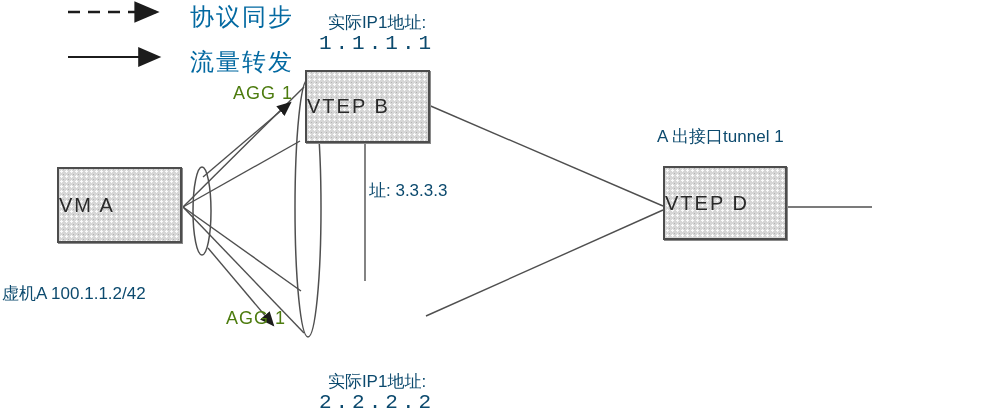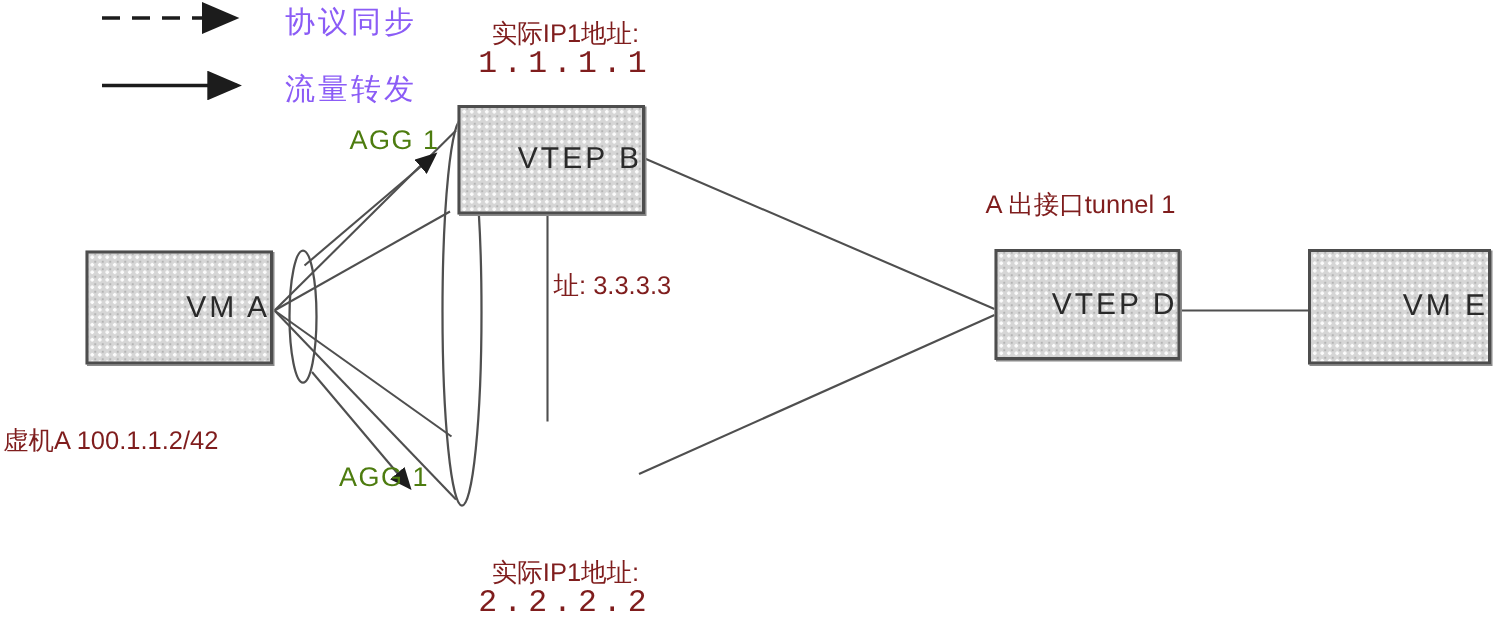--- a/index.html
+++ b/index.html
@@ -10,34 +10,34 @@
   
   .node{
     position:absolute;
     border:2px solid #4d4d4d;
     background-color:#d6d6d6;
     background-image:
       radial-gradient(#fbfbfb 1px, transparent 1.2px),
       radial-gradient(#b3b3b3 0.8px, transparent 1px);
     background-size:5px 5px,5px 5px;
     background-position:0 0,2px 3px;
-    display:flex;align-items:center;justify-content:flex-end;
+    display:flex;align-items:center;justify-content:flex-start;
     font-size:20px;letter-spacing:2px;color:#2a2a2a;
     box-shadow:1px 1px 0 #8a8a8a;
   }
   #vm-a  {left:57px; top:167px;width:121px;height:72px;}
   #vtep-b{left:305px;top:70px; width:121px;height:69px;}
   #vtep-c{left:305px;top:281px;width:121px;height:69px;}
   #vtep-d{left:663px;top:166px;width:120px;height:70px;}
   #vm-e  {left:872px;top:166px;width:118px;height:73px;}
   
-  .ann{position:absolute;color:#7f1d1d;font-size:17px;line-height:21px;white-space:nowrap;}
+  .ann{position:absolute;color:#0c4a6e;font-size:17px;line-height:21px;white-space:nowrap;}
   .center{text-align:center;}
   .ip{font-family:Liberation Mono, monospace;letter-spacing:4px;font-size:21px;}
-  .legend-label{position:absolute;font-size:20px;color:#8b5cf6;letter-spacing:2px;}
+  .legend-label{position:absolute;font-size:24px;color:#0369a1;letter-spacing:2px;}
   .agg{position:absolute;font-size:18px;color:#4d7c0f;letter-spacing:1px;}
   
   #wires{position:absolute;left:0;top:0;width:1000px;height:417px;pointer-events:none;}
 </style>
 </head>
 <body>
 
 <div id="stage">
 
   <svg id="wires" viewBox="0 0 1000 417" xmlns="http://www.w3.org/2000/svg">
@@ -71,23 +71,20 @@
 
   <div class="node" id="vm-a">
     <span>VM A</span>
   </div>
   <div class="node" id="vtep-b">
     <span>VTEP B</span>
   </div>
   <div class="node" id="vtep-d">
     <span>VTEP D</span>
   </div>
-  <div class="node" id="vm-e">
-    <span>VM E</span>
-  </div>
 
   <div class="ann center" style="left:297px;top:12px;width:160px;">
     <div>实际IP1地址:</div>
     <div class="ip">1.1.1.1</div>
   </div>
 
   <div class="ann" style="left:369px;top:180px;">
     <div>址: 3.3.3.3</div>
   </div>
 

